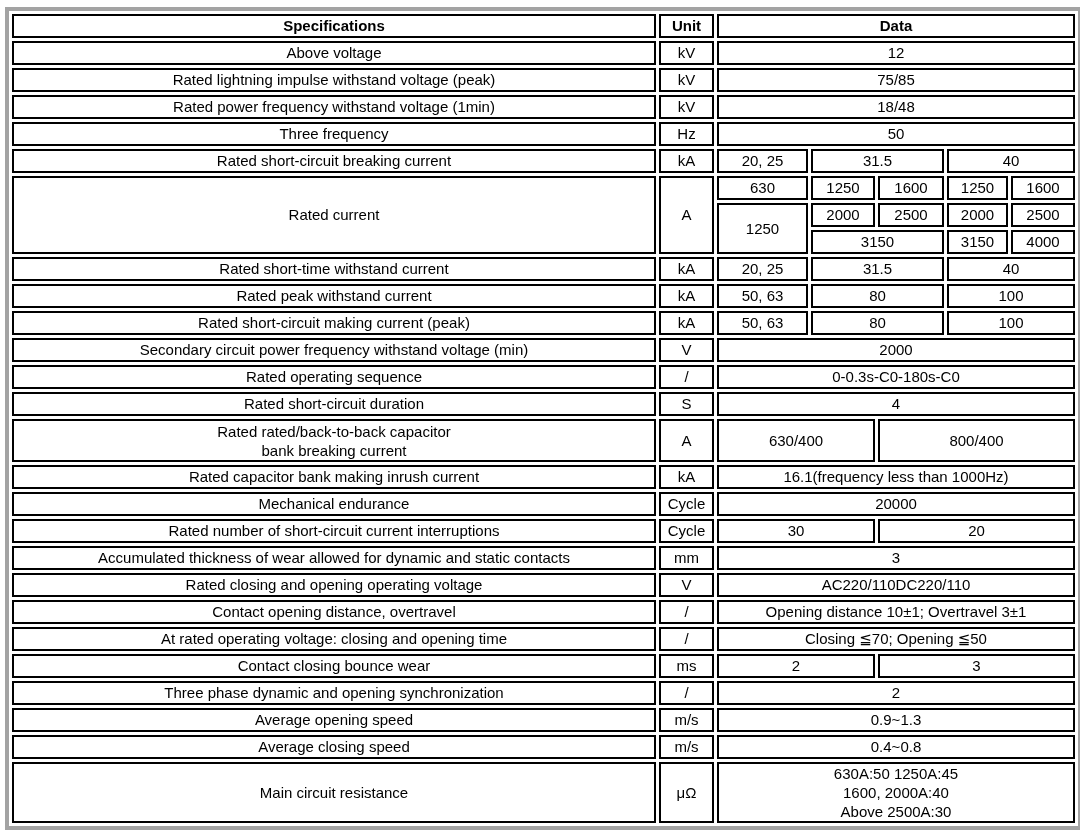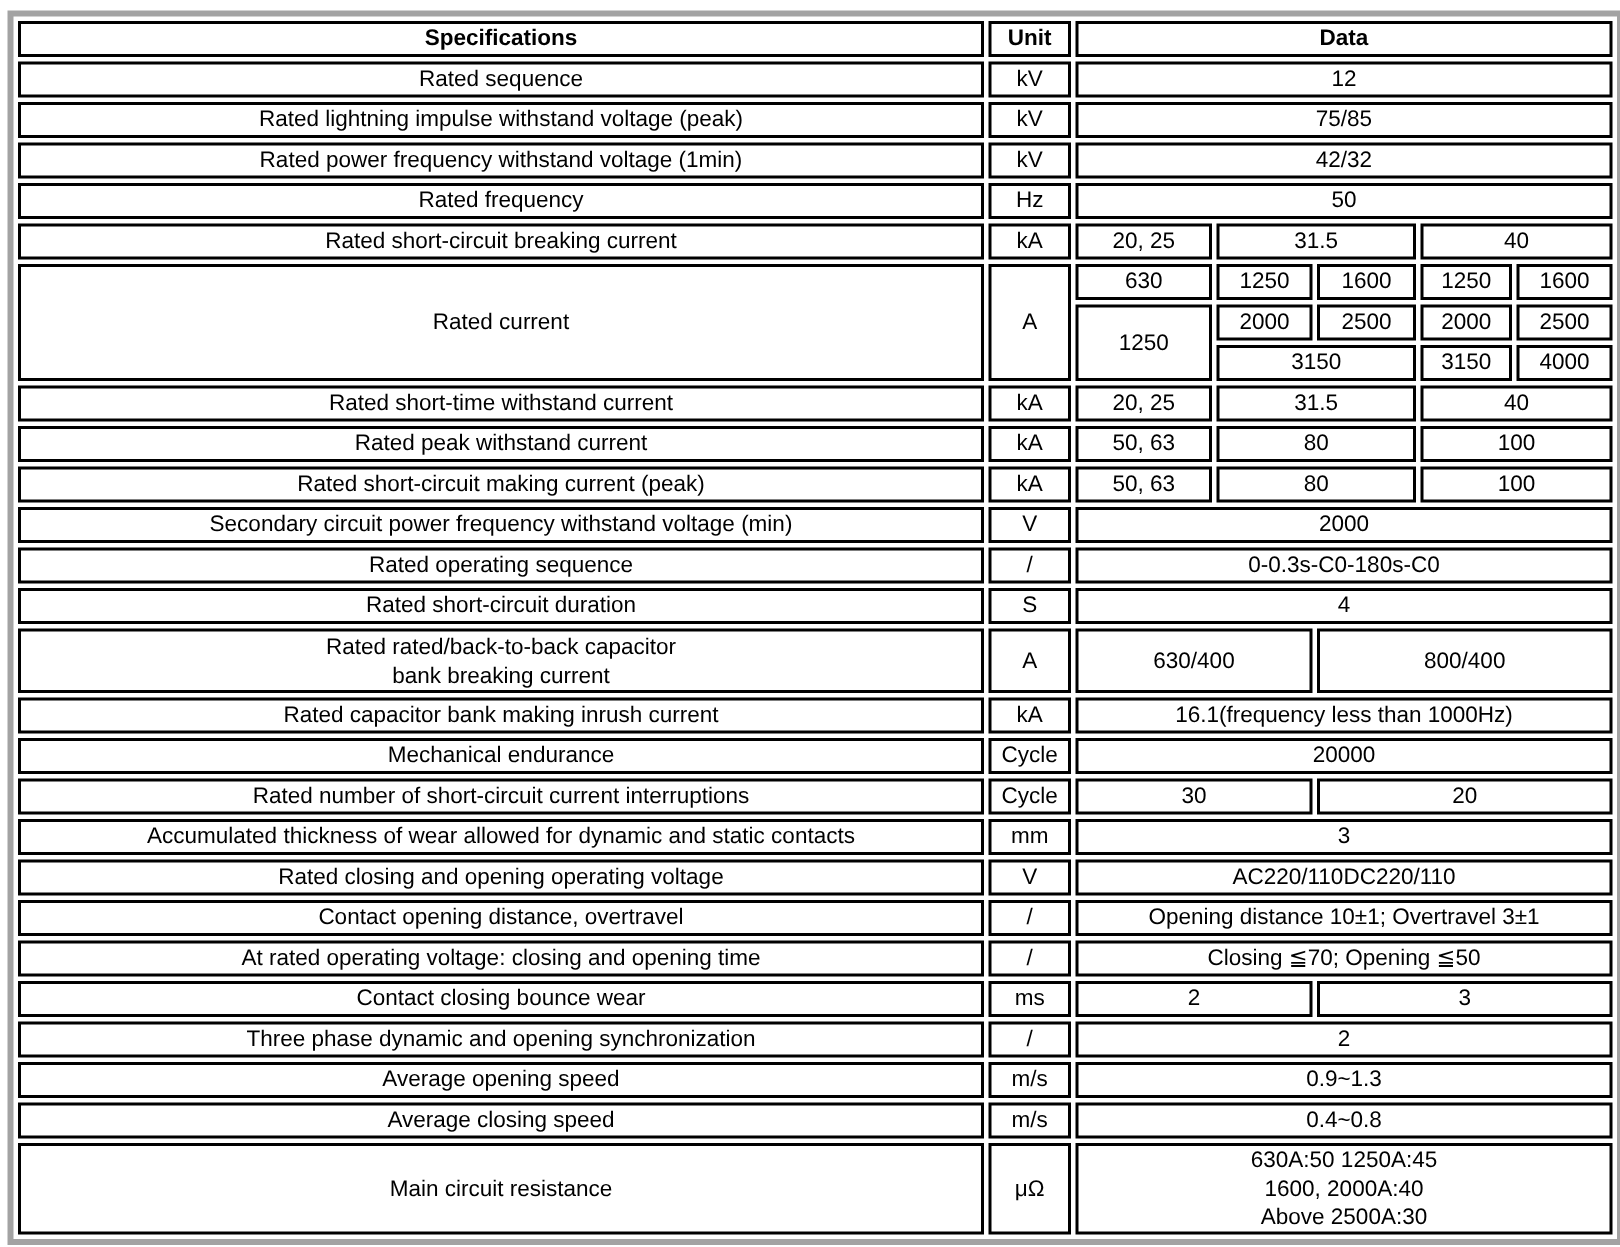--- a/index.html
+++ b/index.html
@@ -52,39 +52,39 @@
   </colgroup>
 
   <tbody>
         <tr>
     <td class="hd">Specifications</td>
     <td class="hd">Unit</td>
     <td class="hd" colspan="5">Data</td>
   </tr>
 
   <tr>
-    <td>Rated sequence</td>
+    <td>Above voltage</td>
     <td>kV</td>
     <td colspan="5">12</td>
   </tr>
 
   <tr>
     <td>Rated lightning impulse withstand voltage (peak)</td>
     <td>kV</td>
     <td colspan="5">75/85</td>
   </tr>
 
   <tr>
     <td>Rated power frequency withstand voltage  (1min)</td>
     <td>kV</td>
-    <td colspan="5">42/32</td>
-  </tr>
-
-  <tr>
-    <td>Rated frequency</td>
+    <td colspan="5">18/48</td>
+  </tr>
+
+  <tr>
+    <td>Three frequency</td>
     <td>Hz</td>
     <td colspan="5">50</td>
   </tr>
 
   <tr>
     <td>Rated short-circuit breaking current</td>
     <td>kA</td>
     <td>20, 25</td>
     <td colspan="2">31.5</td>
     <td colspan="2">40</td>

